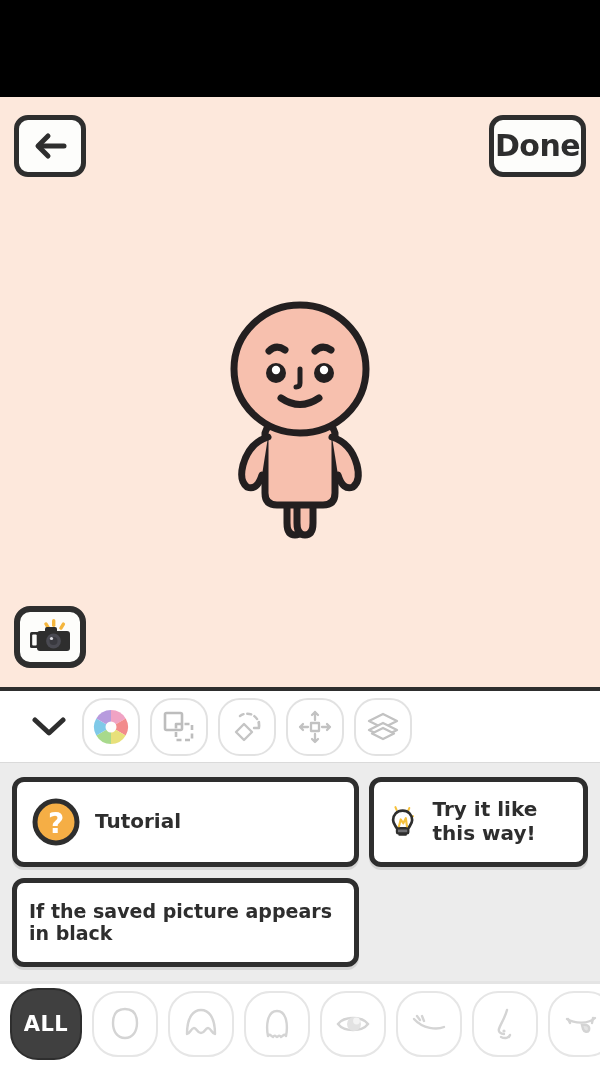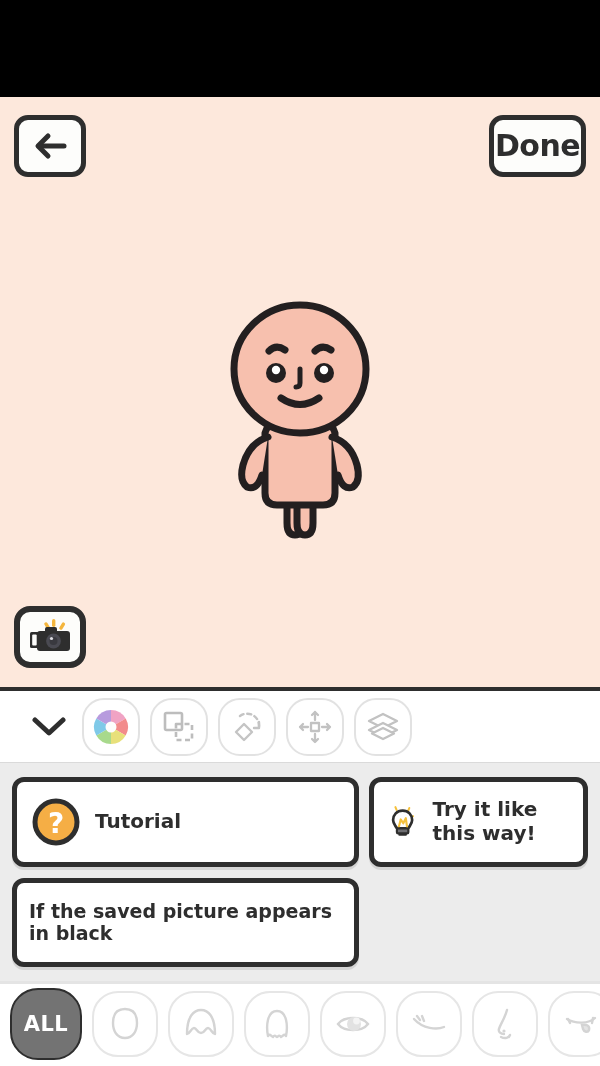--- a/index.html
+++ b/index.html
@@ -112,21 +112,21 @@
   .catbar::before {
     content:""; position:absolute; left:0; top:0; width:600px; height:3px;
     background:#E4E4E4;
   }
   .cat {
     width:66px; height:66px; border-radius:26px;
     border:2px solid #E6E6E6; background:#fff;
     display:flex; align-items:center; justify-content:center; flex:0 0 auto;
   }
   .cat.active {
-    background:#737373; border-color:#2E2E2E;
+    background:#404040; border-color:#2E2E2E;
     width:72px; height:72px; border-radius:28px;
   }
   .cat-all {
     color:#fff; font-family:"DejaVu Sans", sans-serif;
     font-size:21px; font-weight:800; letter-spacing:.5px;
   }
 </style>
 </head>
 <body>
 

